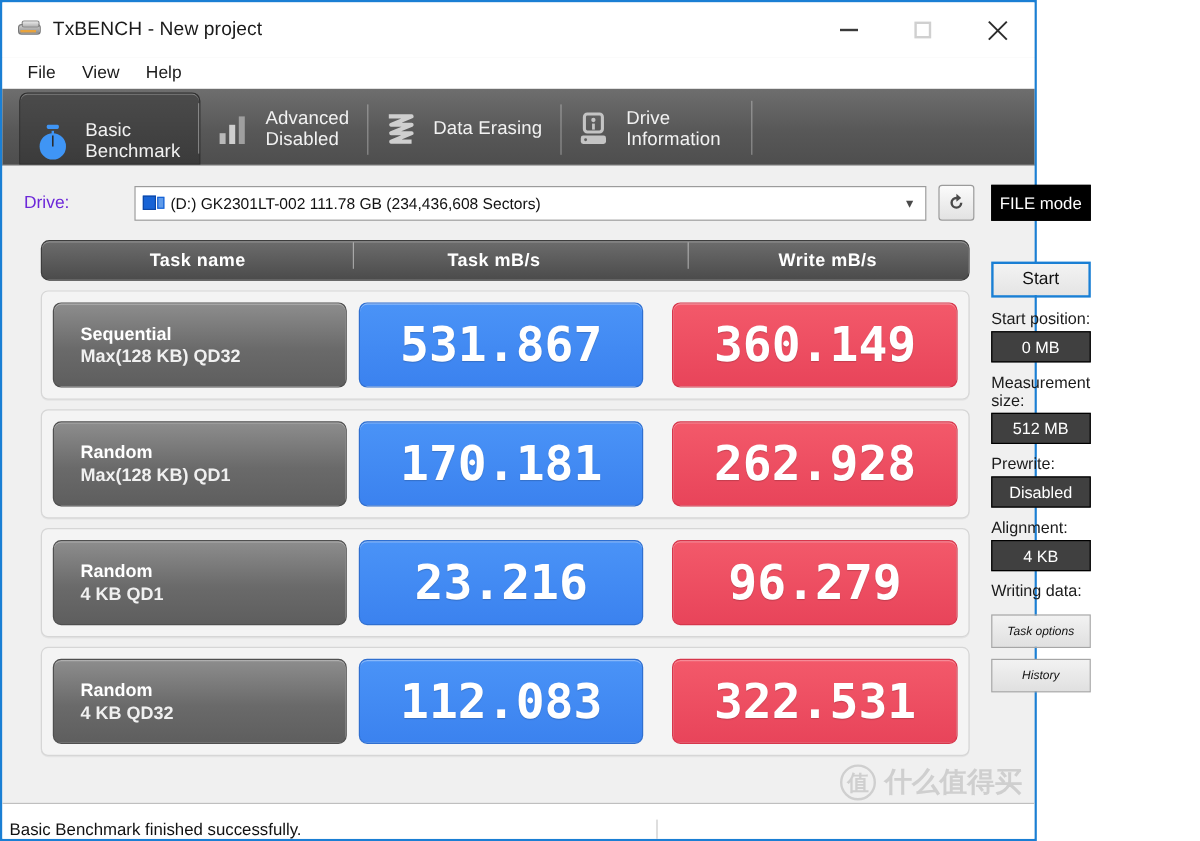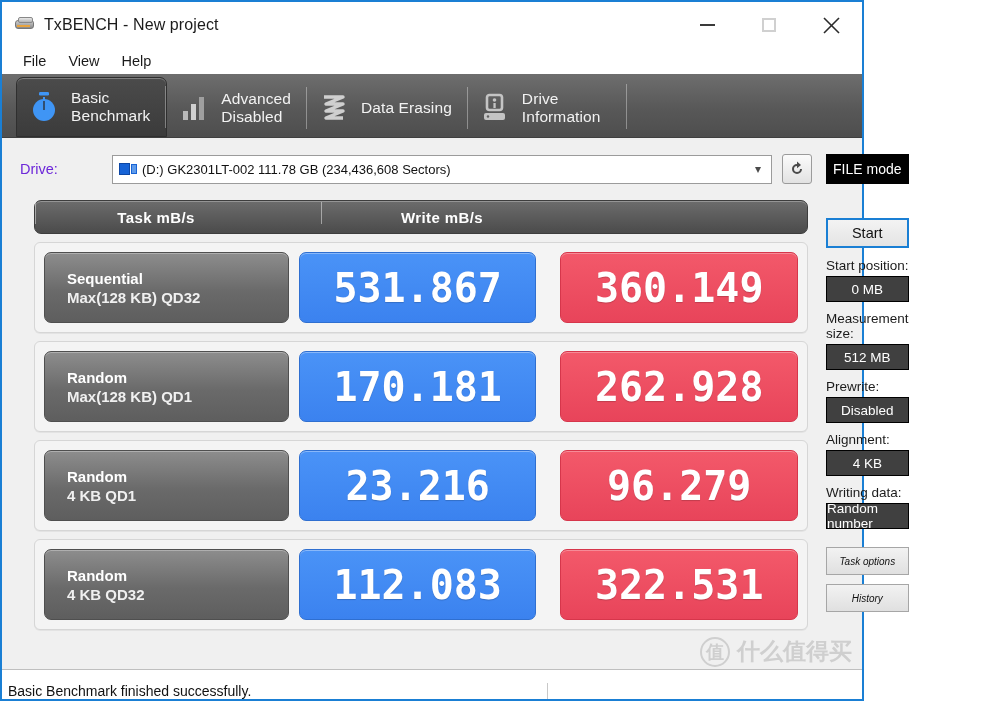--- a/index.html
+++ b/index.html
@@ -76,20 +76,21 @@
   .tab {
     height: 58px; display: flex; align-items: center;
     padding: 0 16px 0 10px; position: relative;
   }
   .tab.active {
     background: linear-gradient(#4b4b4b, #3b3b3b);
     border: 1px solid #2f2f2f;
     border-radius: 7px 7px 0 0;
     box-shadow: inset 0 1px 0 #7d7d7d;
     height: 60px;
+    align-items: flex-end;
   }
   .tab .sep {
     position: absolute; right: 0; top: 8px; bottom: 8px; width: 1px;
     background: rgba(255,255,255,.35);
   }
   .tab-icon { width: 34px; height: 34px; margin-right: 10px; flex: 0 0 34px;
               display:flex; align-items:center; justify-content:center; }
   .tab-label {
     color: #f2f2f2; font-size: 15.5px; line-height: 18px;
     white-space: pre-line; letter-spacing: .1px;
@@ -359,20 +360,21 @@
           <svg width="18" height="18" viewBox="0 0 18 18">
             <path d="M14 9 A5 5 0 1 1 9 4 L9 1.5 L13 5 L9 8.2 L9 6
                      A3 3 0 1 0 12 9 Z" fill="#4a4a4a"></path>
           </svg>
         </div>
       </div>
 
       <div class="table-area">
 
         <div class="thead">
+          <div class="th c1">Task name</div>
           <div class="th c2">Task mB/s</div>
           <div class="th c3">Write mB/s</div>
         </div>
 
         <div class="row">
           <div class="cell-task">
             <span class="task-l1">Sequential</span>
             <span class="task-l2">Max(128 KB) QD32</span>
           </div>
           <div class="cell-val read">
@@ -435,21 +437,20 @@
       <div class="field-label">Measurement size:</div>
       <div class="field-value">512 MB</div>
 
       <div class="field-label">Prewrite:</div>
       <div class="field-value">Disabled</div>
 
       <div class="field-label">Alignment:</div>
       <div class="field-value">4 KB</div>
 
       <div class="field-label">Writing data:</div>
-      <div class="field-value">Random number</div>
 
       <div class="sb-btn">Task options</div>
       <div class="sb-btn">History</div>
     </div>
 
     <div class="watermark">
       <span class="wm-circle">值</span>
       <span>什么值得买</span>
     </div>
   </div>

